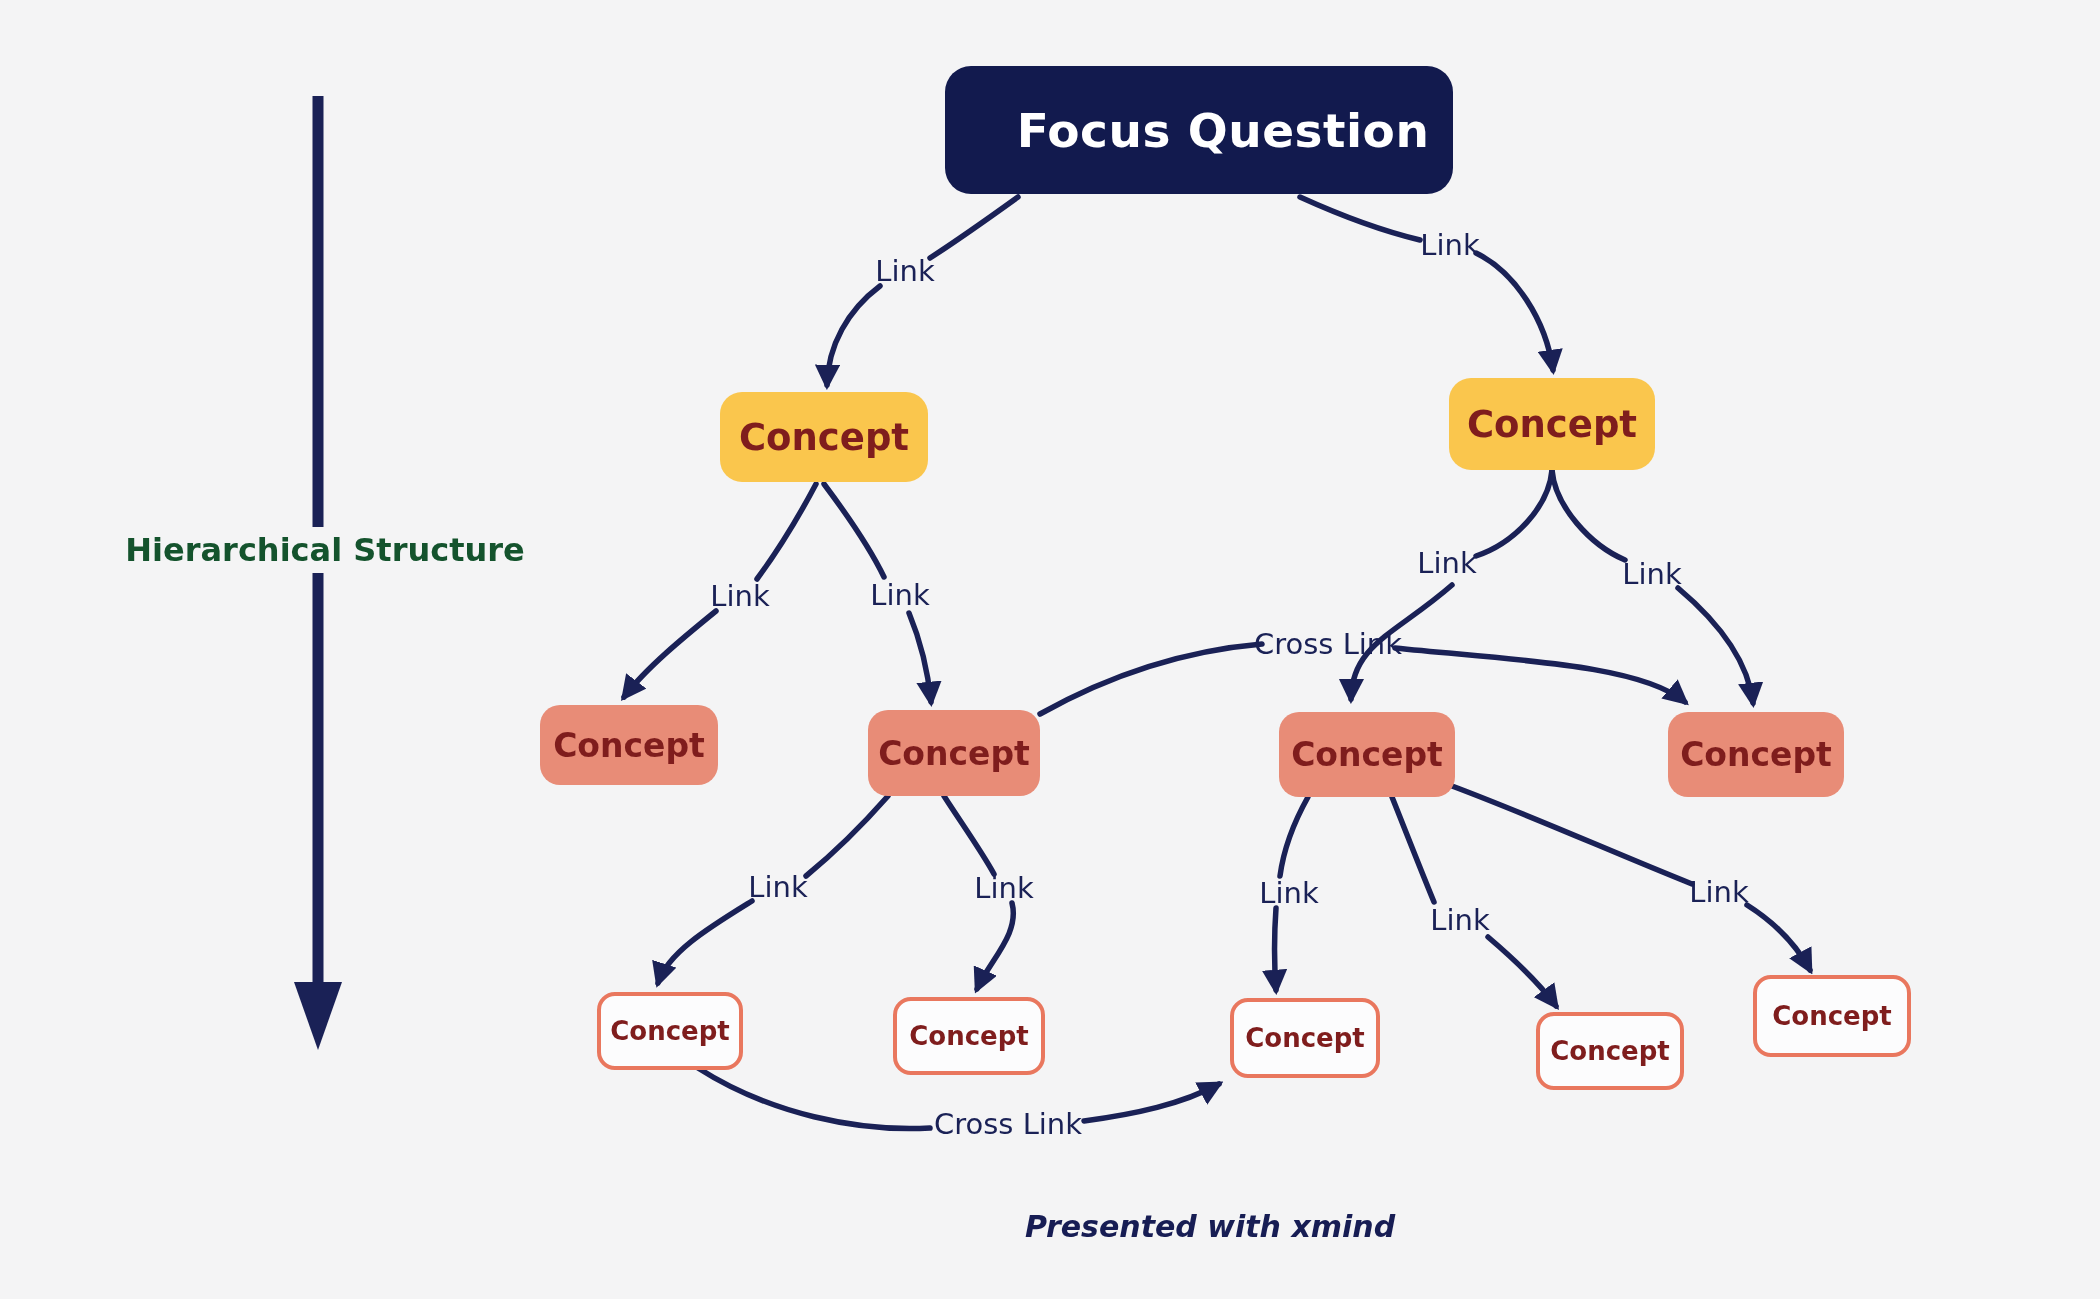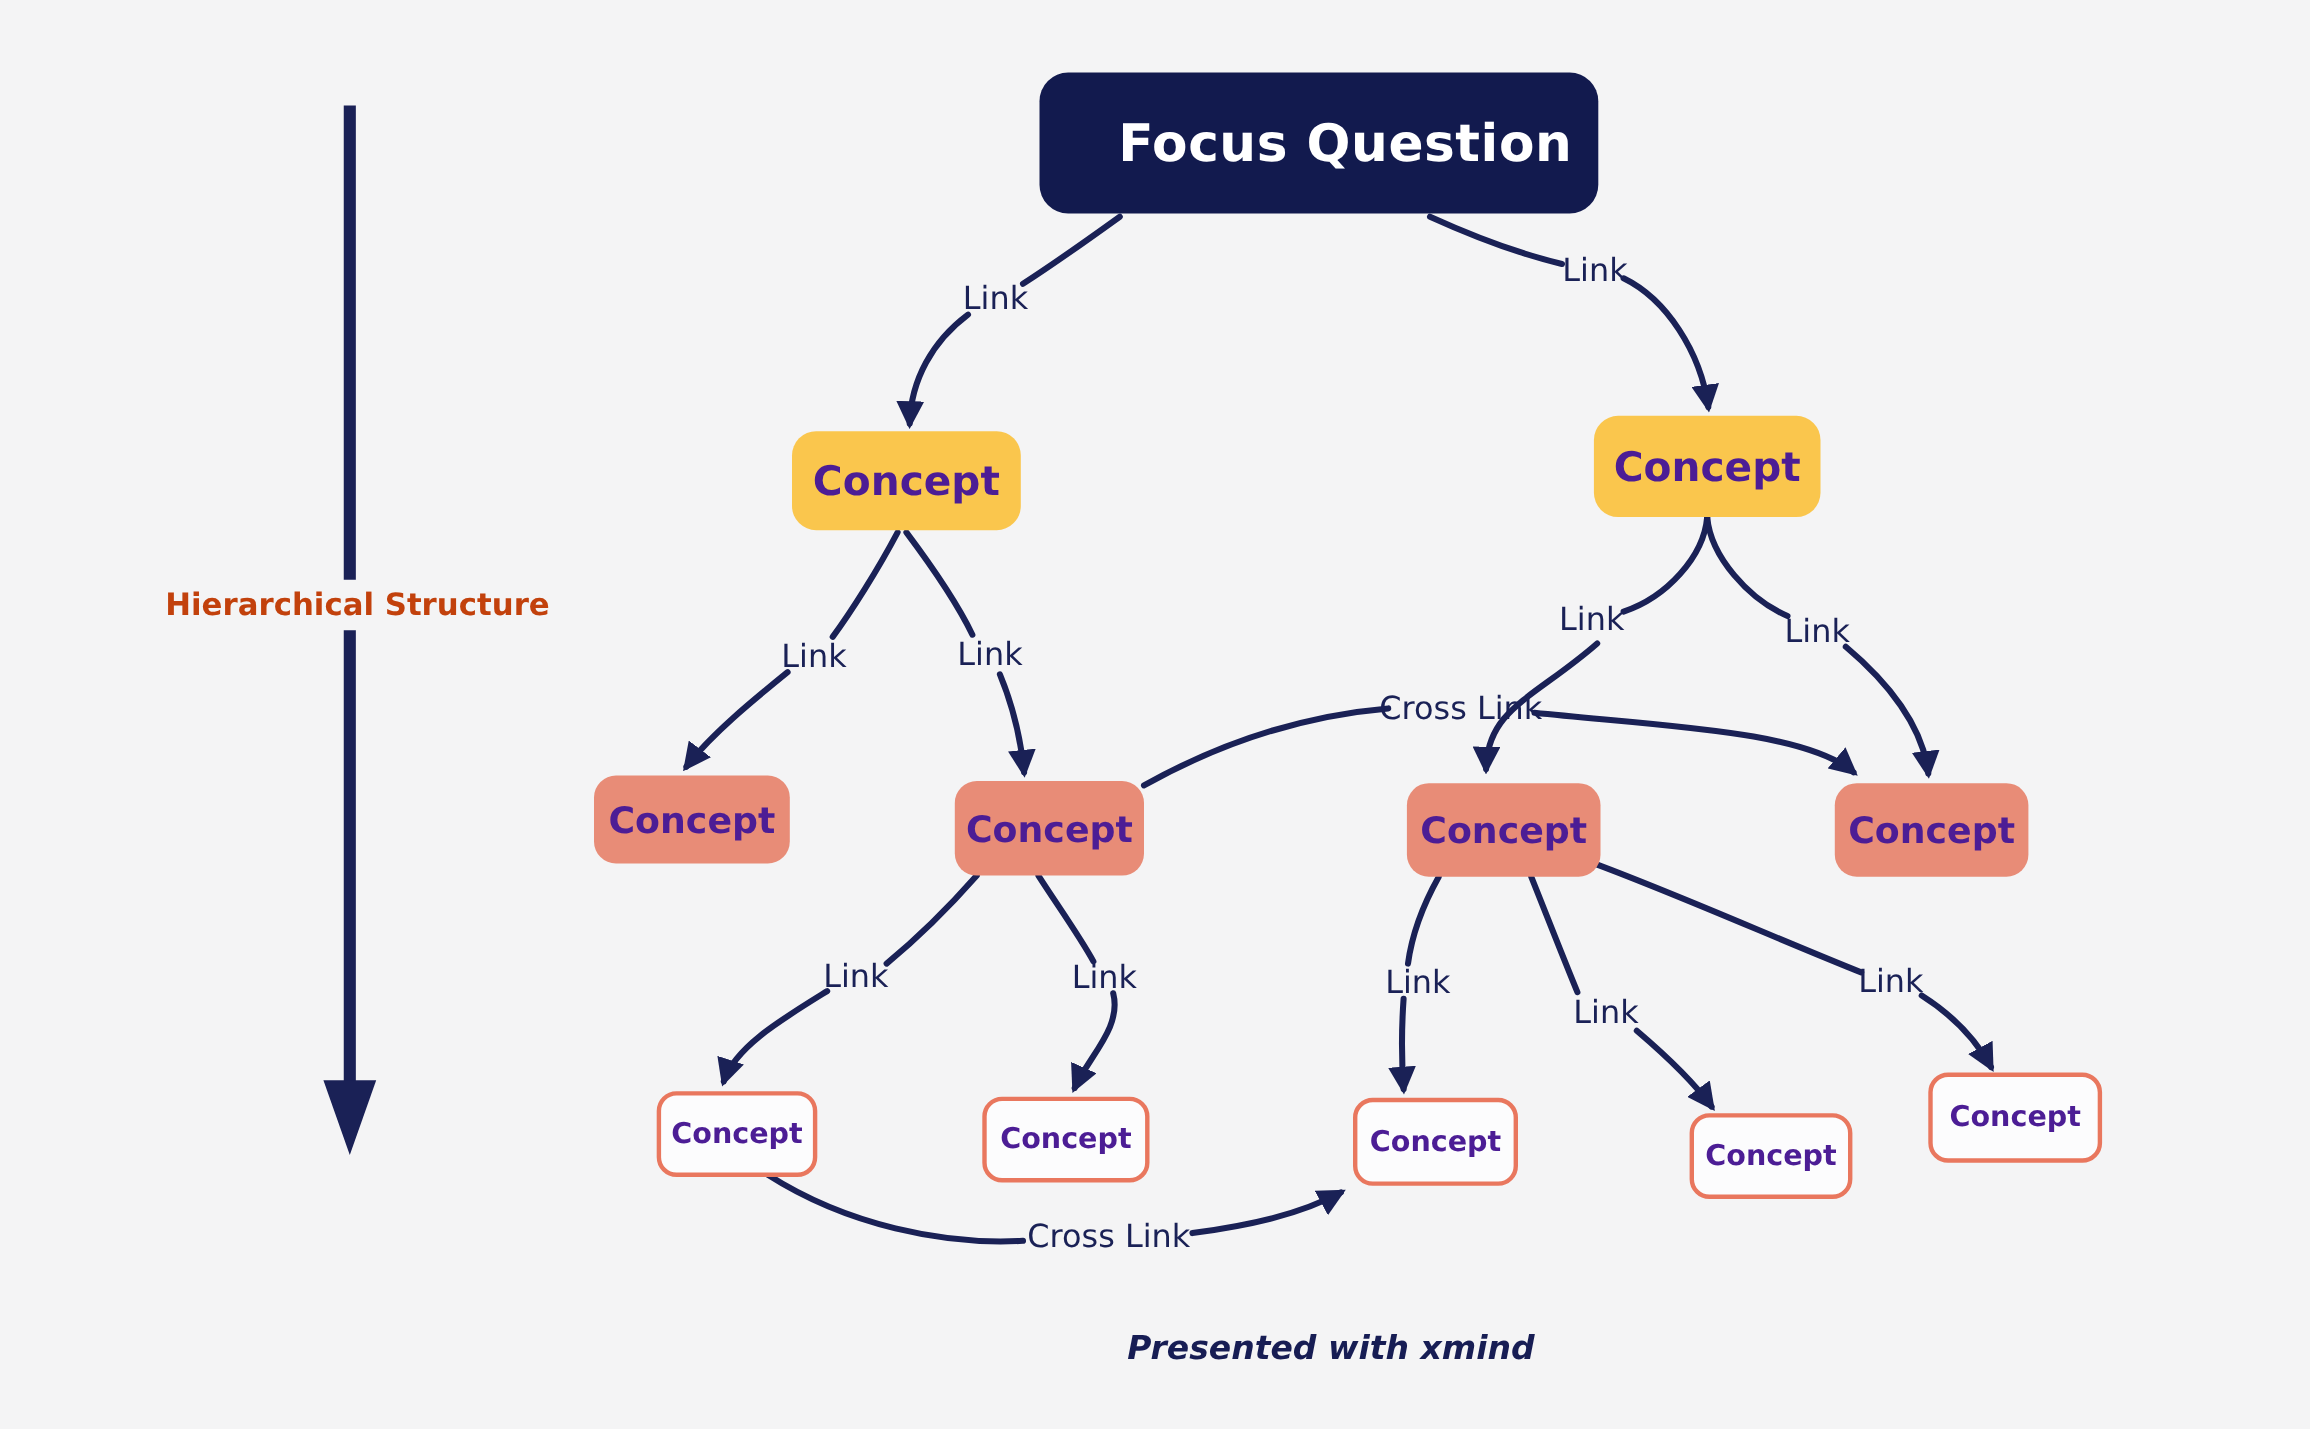--- a/index.html
+++ b/index.html
@@ -4,39 +4,39 @@
 <style>
   html,body{margin:0;padding:0;background:#F4F4F5;}
   .canvas{
     position:relative;width:2100px;height:1299px;overflow:hidden;
     background:#F4F4F5;
     font-family:"DejaVu Sans","Liberation Sans",sans-serif;
   }
   .connectors{position:absolute;left:0;top:0;width:2100px;height:1299px;}
   .node{
     position:absolute;display:flex;align-items:center;justify-content:center;
-    text-align:center;box-sizing:border-box;color:#4c1d95;font-weight:700;
+    text-align:center;box-sizing:border-box;color:#7f1d1d;font-weight:700;
   }
   .n-focus{
     background:#121A4E;border-radius:26px;color:#FFFFFF;
     font-size:47px;letter-spacing:0.5px;padding-left:48px;
   }
   .n-yellow{background:#FAC64D;border-radius:22px;font-size:37px;}
   .n-salmon{background:#E88C77;border-radius:20px;font-size:33px;}
   .n-white{
     background:#FCFCFD;border:4px solid #E9775E;border-radius:18px;
     font-size:26px;font-weight:700;
   }
   .elabel{
     position:absolute;transform:translate(-50%,-50%);
     color:#1A2156;font-size:29px;font-weight:400;white-space:nowrap;
   }
   .hlabel{
     position:absolute;transform:translate(-50%,-50%);
-    color:#c2410c;font-size:28px;font-weight:600;white-space:nowrap;
+    color:#14532d;font-size:32px;font-weight:600;white-space:nowrap;
     background:#F4F4F5;padding:4px 10px;
   }
   .footer-note{
     position:absolute;transform:translate(-50%,-50%);
     color:#171D54;font-size:30px;font-weight:700;white-space:nowrap;font-style:italic;
   }
 </style>
 </head>
 <body>
 

